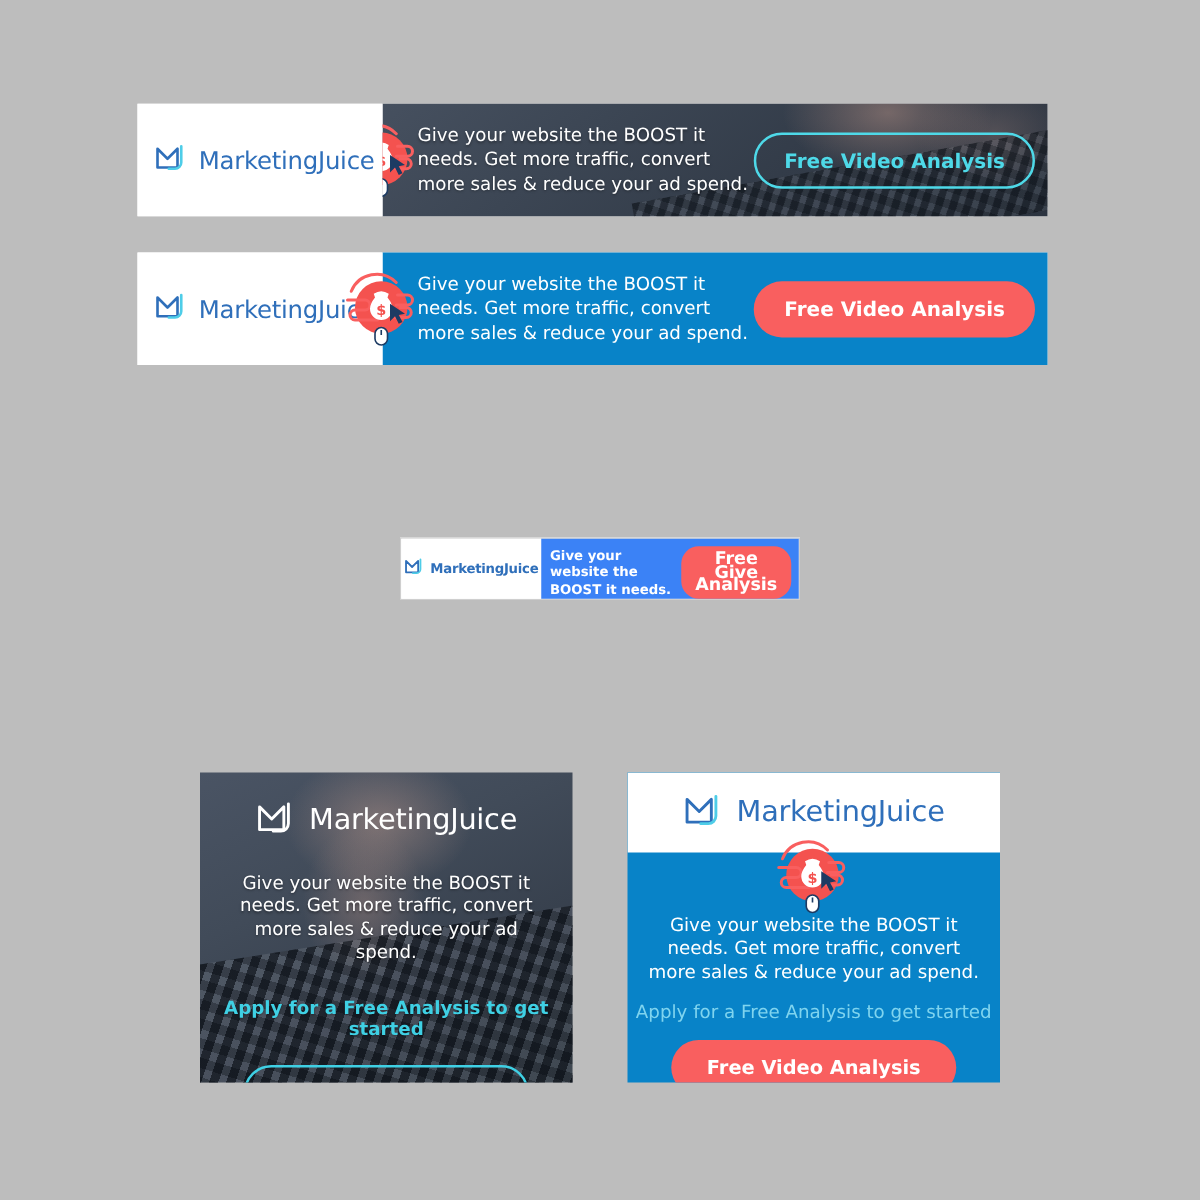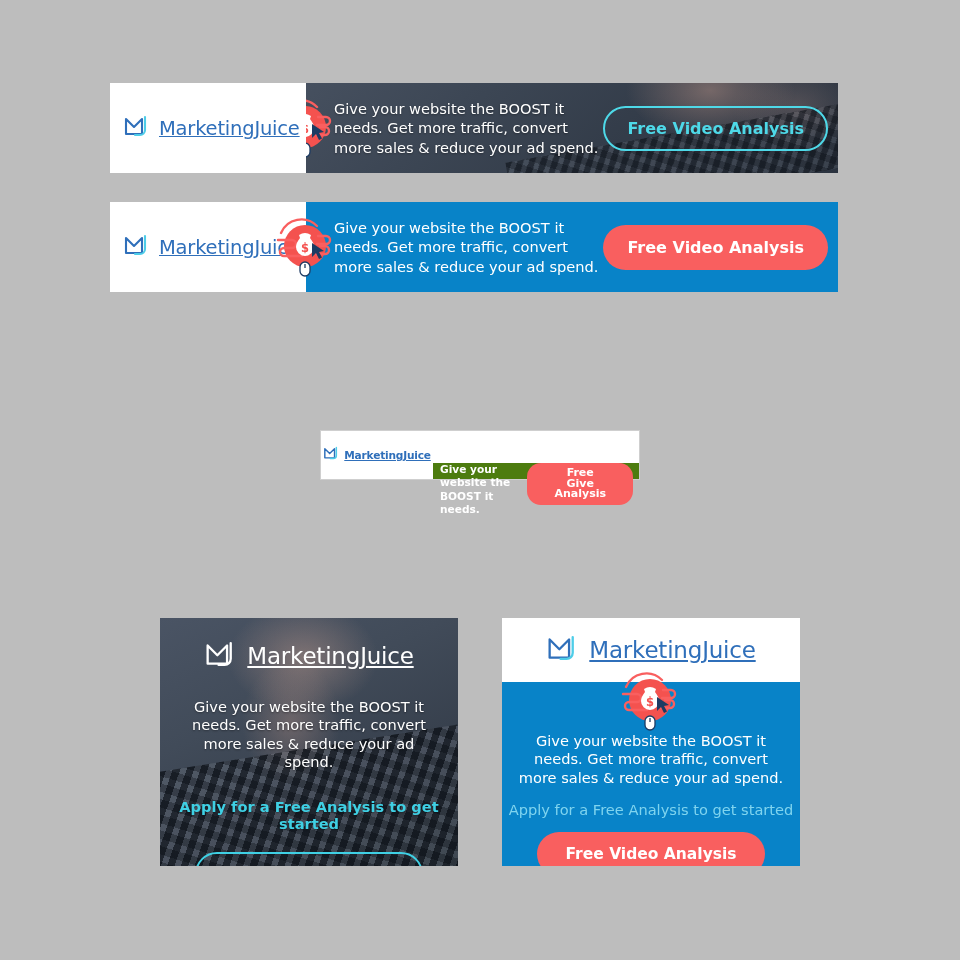--- a/index.html
+++ b/index.html
@@ -9,21 +9,21 @@
     font-family: "DejaVu Sans", sans-serif;
     overflow: hidden;
   }
   .stage { position: relative; width: 960px; height: 960px; }
 
   
   .logo-mark { display:inline-block; vertical-align:middle; }
   .logo-word {
     display:inline-block; vertical-align:middle;
     font-family:"DejaVu Sans", sans-serif;
-    font-weight:400; letter-spacing:-0.2px; white-space:nowrap;text-decoration:underline;
+    font-weight:400; letter-spacing:-0.2px; white-space:nowrap;
   }
 
   
   #banner-dark {
     position:absolute; left:110px; top:83px; width:728px; height:90px;
     display:flex; background:#ffffff;
   }
   #banner-dark .logo-pane {
     width:196px; height:100%; background:#fff;
     display:flex; align-items:center; justify-content:flex-start;
@@ -85,31 +85,31 @@
   
   #banner-small {
     position:absolute; left:320px; top:430px; width:320px; height:50px;
     display:flex; background:#fff; border:1px solid #cfcfcf;
   }
   #banner-small .logo-pane {
     width:112px; flex:none; background:#fff;
     display:flex; align-items:center; justify-content:center;
   }
   #banner-small .blue-pane {
-    flex:1; background:#4d7c0f; display:flex; align-items:flex-start;
-    padding:0 6px 0 7px; position:relative;margin-top:32px;
+    flex:1; background:#3b82f6; display:flex; align-items:flex-end;
+    padding:0 6px 0 7px; position:relative;
   }
   #banner-small .copy {
     color:#fff; font-size:10.6px; line-height:13.4px; font-weight:700;
     max-width:105px;
   }
   #banner-small .cta-solid {
     margin-left:auto; background:#f95f5f; border-radius:14px; color:#fff;
-    font-weight:700; font-size:11px; line-height:10.6px; text-align:center;
-    padding:5px 27px; cursor:pointer; border:none;
+    font-weight:700; font-size:14px; line-height:10.6px; text-align:center;
+    padding:5px 11px; cursor:pointer; border:none;
   }
 
   
   #card-dark {
     position:absolute; left:160px; top:618px; width:298px; height:248px;
     overflow:hidden; text-align:center;
     background:
       radial-gradient(ellipse 110px 80px at 48% 16%, rgba(186,152,140,.50), rgba(186,152,140,0) 68%),
       radial-gradient(ellipse 70px 90px at 44% 42%, rgba(176,143,133,.40), rgba(176,143,133,0) 70%),
       linear-gradient(155deg,#4a5464 0%,#414b59 35%,#37404d 65%,#2d3641 100%);

